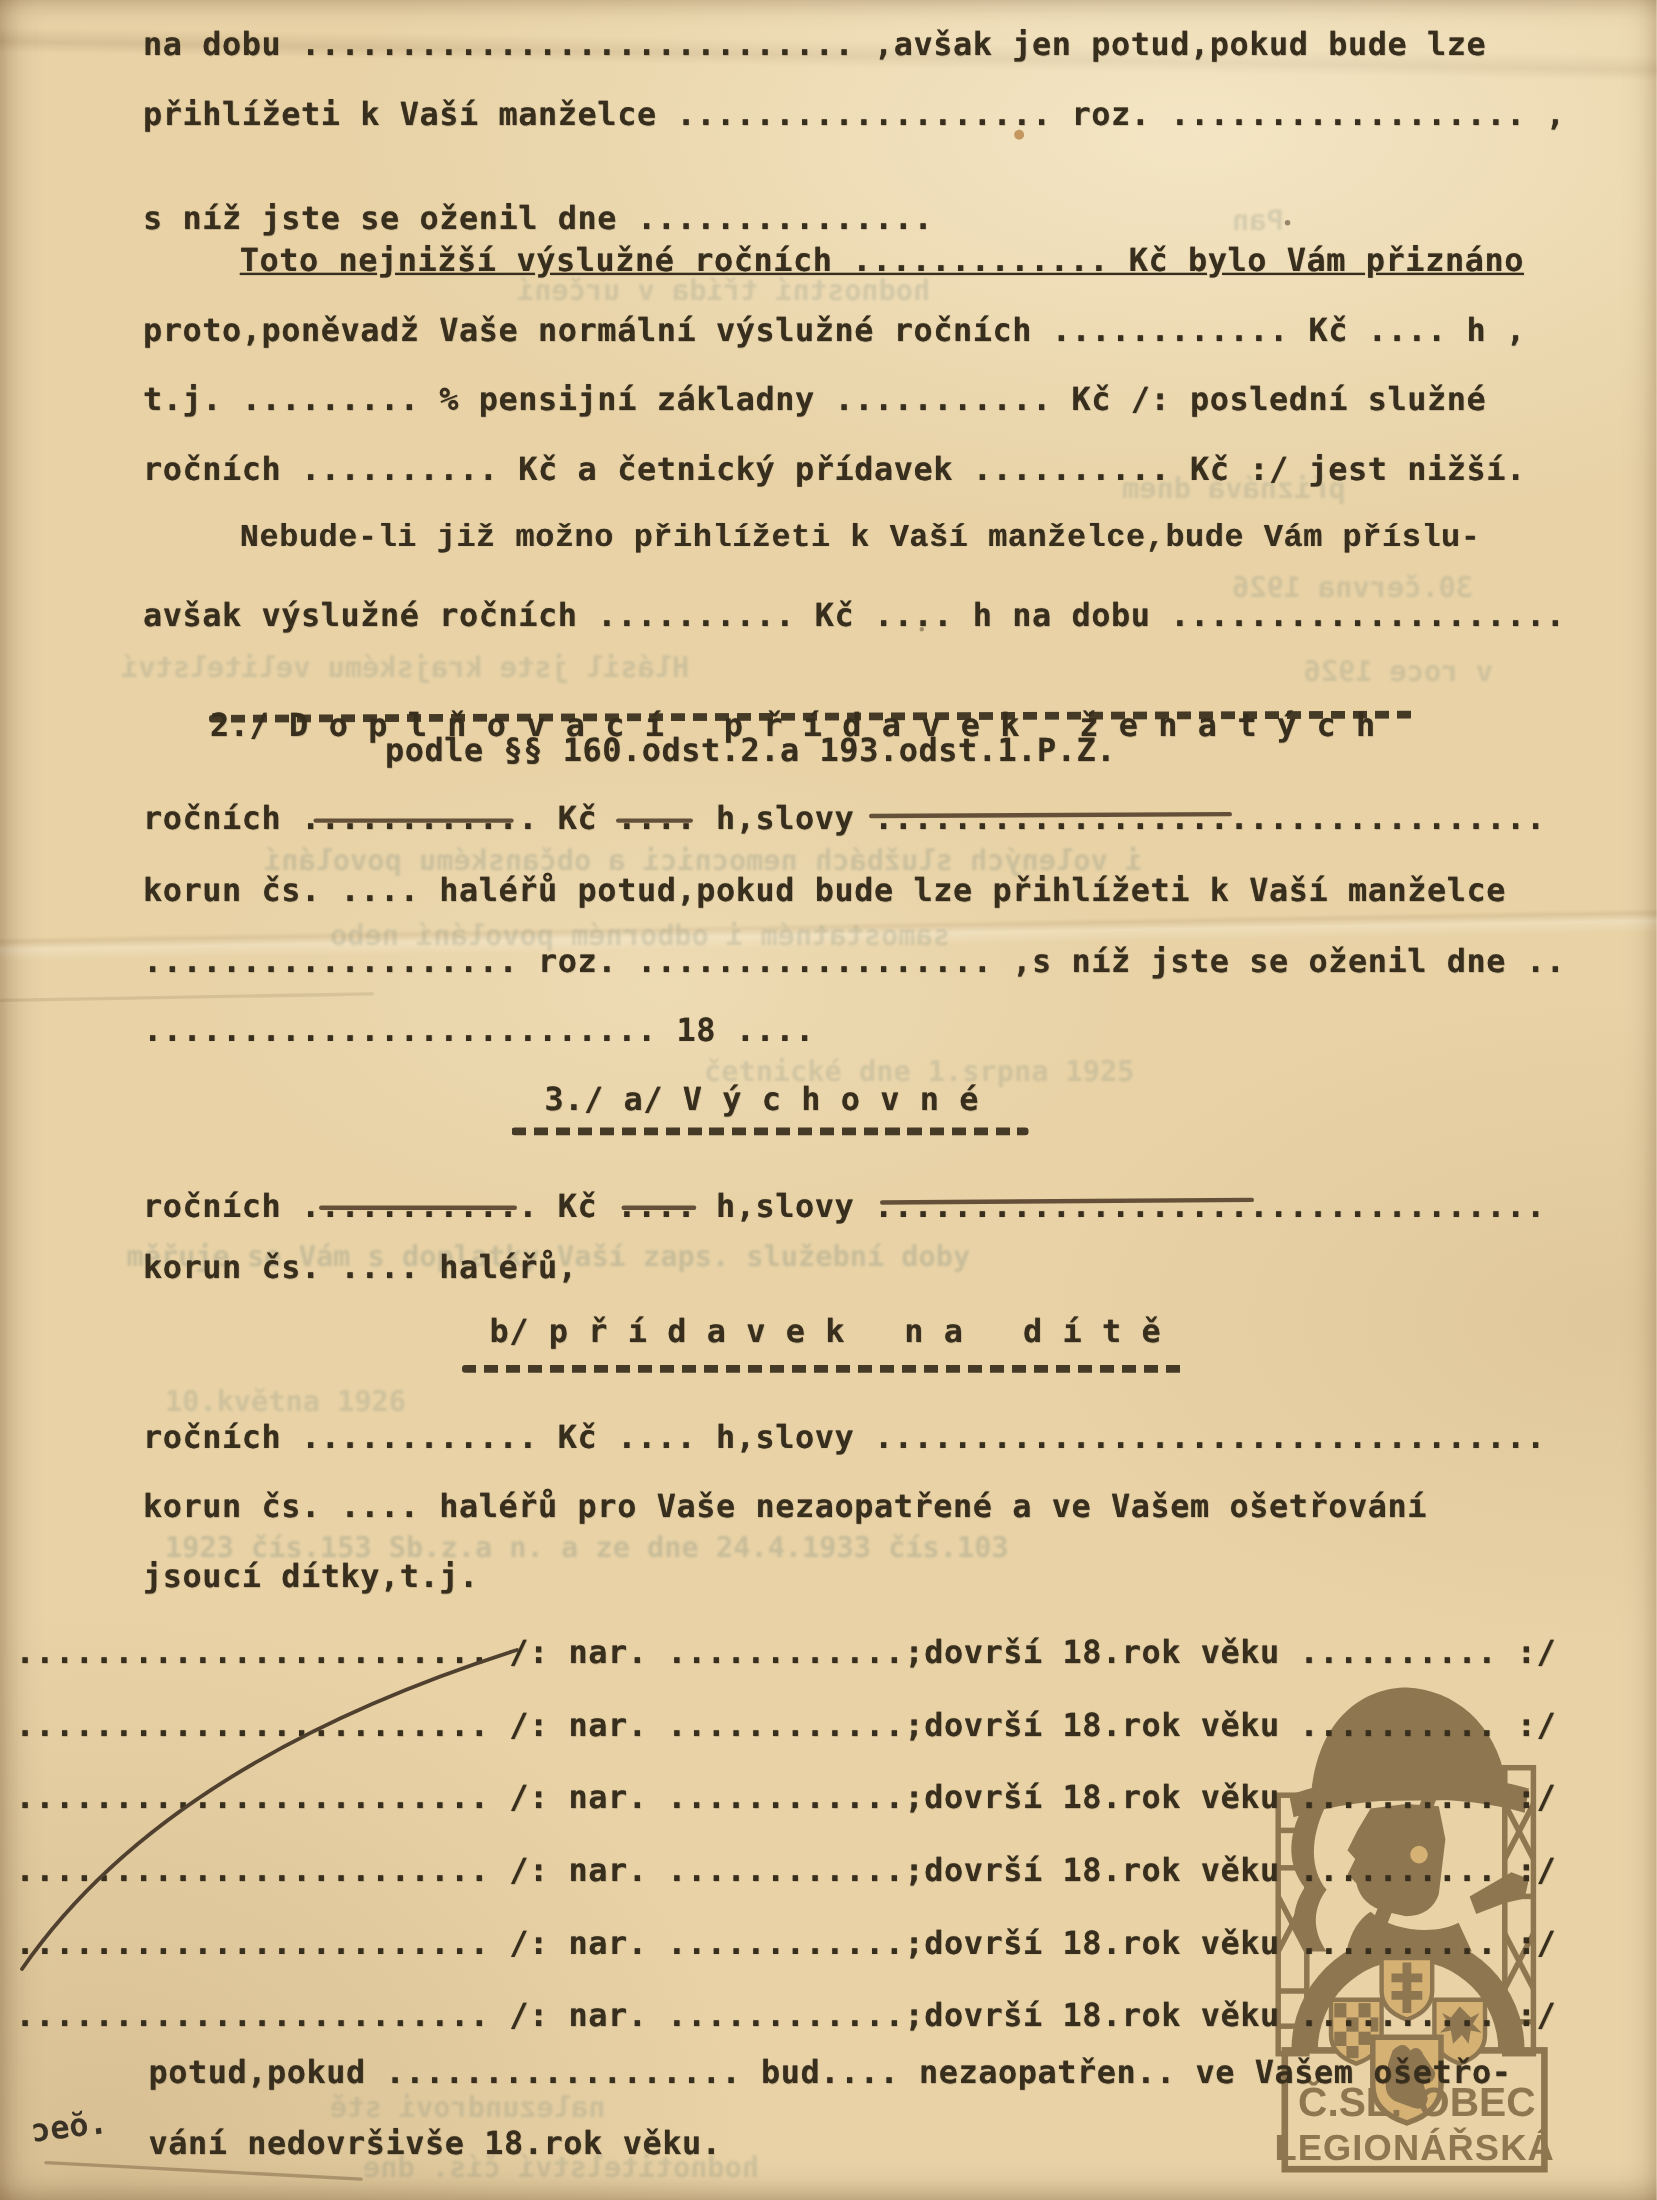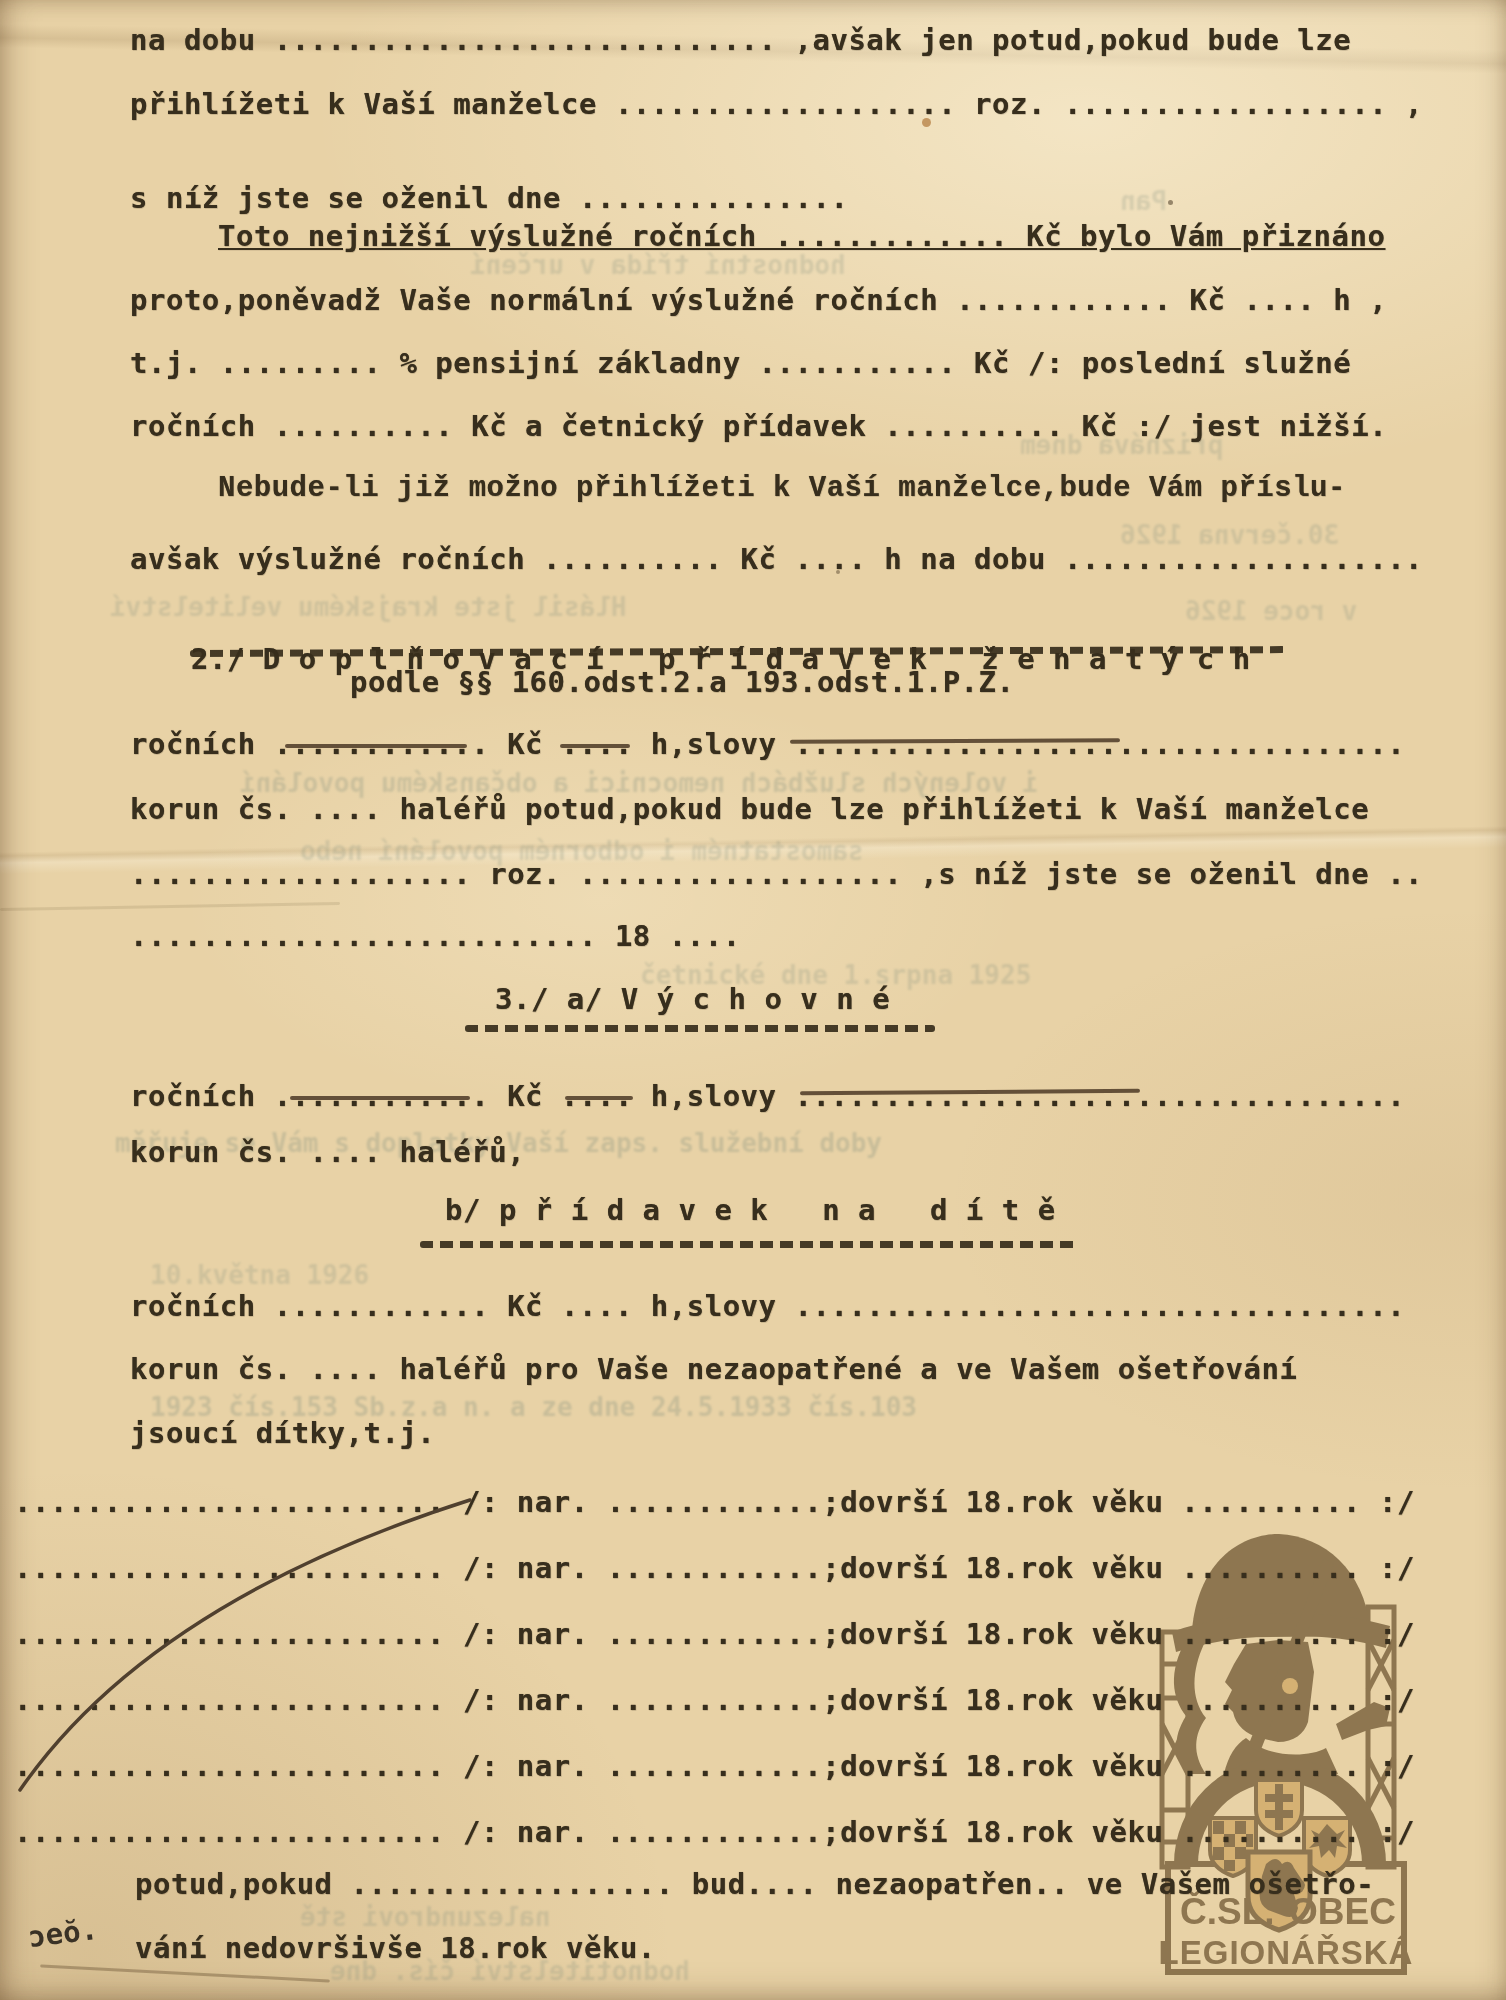--- a/index.html
+++ b/index.html
@@ -85,21 +85,21 @@
 <div class="ghost mir" style="left:470px;top:250px;">hodnostní třída v určení</div>
 <div class="ghost mir" style="left:1020px;top:430px;">přiznává dnem</div>
 <div class="ghost mir" style="left:1120px;top:520px;">30.června 1926</div>
 <div class="ghost mir" style="left:110px;top:592px;">Hlásil jste krajskému velitelství</div>
 <div class="ghost mir" style="left:1185px;top:596px;">v roce 1926</div>
 <div class="ghost mir" style="left:240px;top:768px;opacity:.28;">i volených službách nemocnici a občanskému povolání</div>
 <div class="ghost mir" style="left:300px;top:836px;">samostatném i odborném povolání nebo</div>
 <div class="ghost" style="left:640px;top:960px;">četnické dne 1.srpna 1925</div>
 <div class="ghost" style="left:115px;top:1128px;opacity:.30;">měřuje se Vám s doplatky Vaší zaps. služební doby</div>
 <div class="ghost" style="left:150px;top:1260px;">10.května 1926</div>
-<div class="ghost" style="left:150px;top:1392px;opacity:.30;">1923 čís.153 Sb.z.a n. a ze dne 24.5.1933 čís.103</div>
+<div class="ghost" style="left:150px;top:1392px;opacity:.30;">1923 čís.153 Sb.z.a n. a ze dne 24.4.1933 čís.103</div>
 <div class="ghost mir" style="left:300px;top:1902px;">nalezundrovi stě</div>
 <div class="ghost mir" style="left:330px;top:1956px;">hodnotitelství čís. dne</div>
 
 <svg id="stamp" viewBox="0 0 300 465">
   <g stroke="#8e8069" stroke-width="5" fill="none">
     <rect x="34" y="120" width="26" height="235"></rect>
     <line x1="34" y1="152" x2="60" y2="152"></line>
     <line x1="34" y1="186" x2="60" y2="186"></line>
     <line x1="34" y1="212" x2="60" y2="262"></line>
     <line x1="60" y1="212" x2="34" y2="262"></line>

